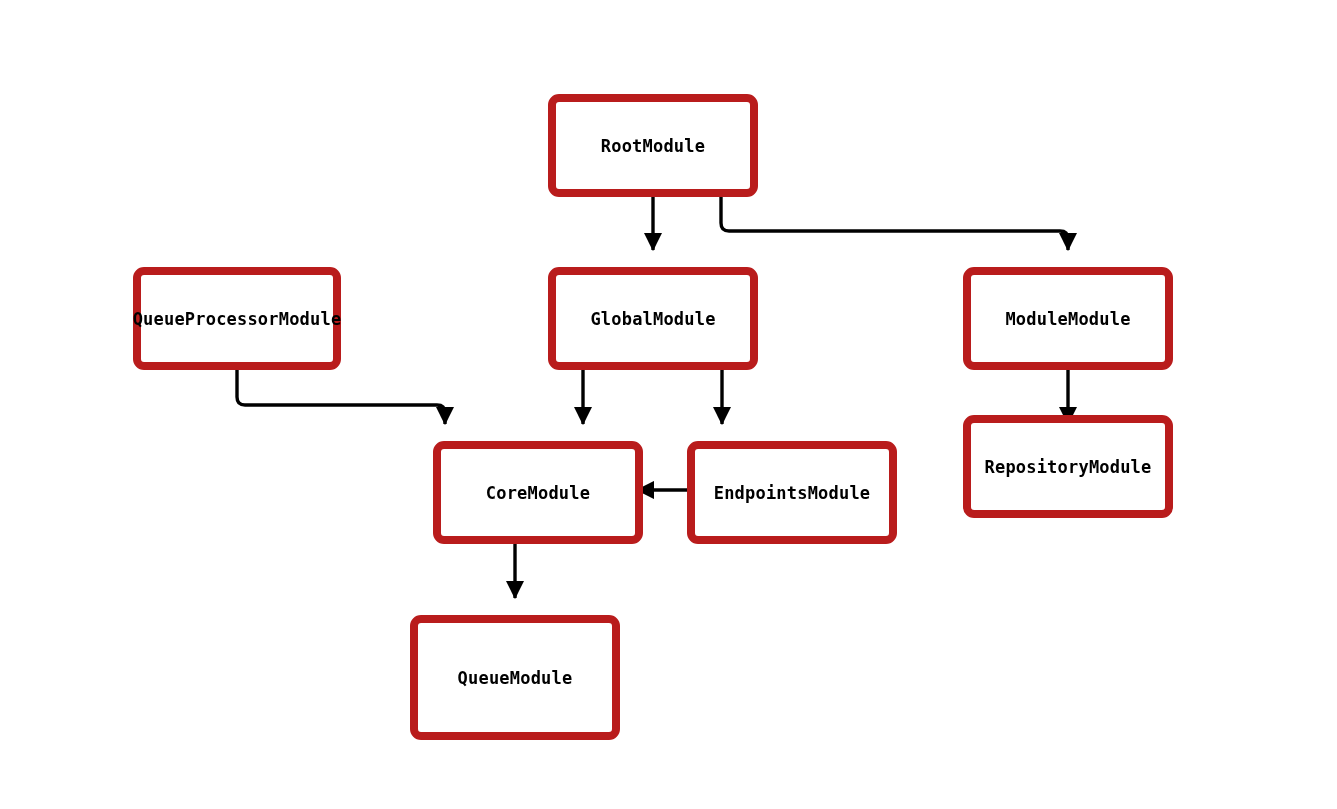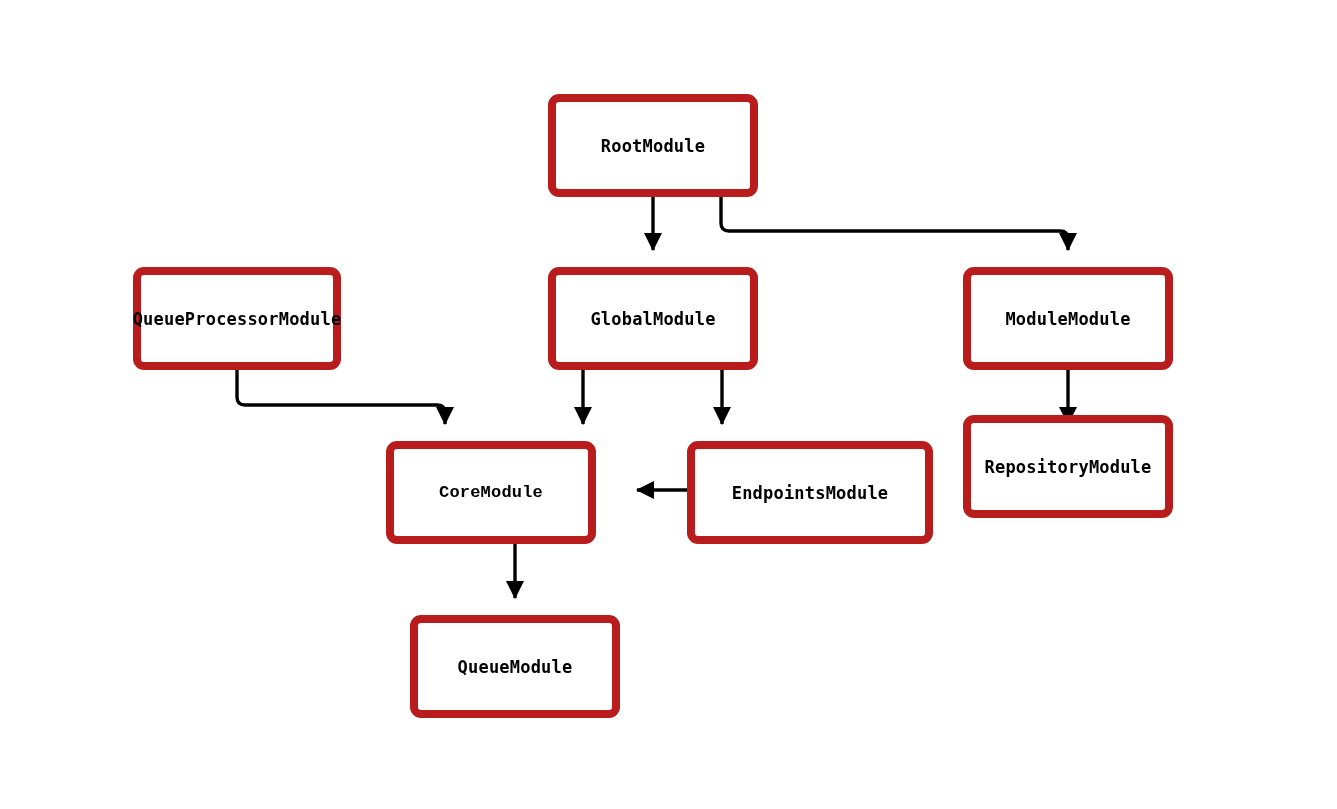--- a/index.html
+++ b/index.html
@@ -86,33 +86,33 @@
   <div class="node" style="left:548px; top:267px; width:210px; height:103px;">
     <span class="l1">Global</span>
     <span class="l2">Module</span>
   </div>
 
   <div class="node" style="left:963px; top:267px; width:210px; height:103px;">
     <span class="l1">Module</span>
     <span class="l2">Module</span>
   </div>
 
-  <div class="node" style="left:386px; top:441px; width:210px; height:103px;font-family:Liberation Mono, monospace;">
+  <div class="node" style="left:433px; top:441px; width:210px; height:103px;">
     <span class="l1">Core</span>
     <span class="l2">Module</span>
   </div>
 
-  <div class="node" style="left:687px; top:441px; width:246px; height:103px;">
+  <div class="node" style="left:687px; top:441px; width:210px; height:103px;">
     <span class="l1">Endpoints</span>
     <span class="l2">Module</span>
   </div>
 
   <div class="node" style="left:963px; top:415px; width:210px; height:103px;">
     <span class="l1">Repository</span>
     <span class="l2">Module</span>
   </div>
 
-  <div class="node" style="left:410px; top:615px; width:210px; height:103px;">
+  <div class="node" style="left:410px; top:615px; width:210px; height:125px;">
     <span class="l1">Queue</span>
     <span class="l2">Module</span>
   </div>
 
 </div>
 
 </body></html>

